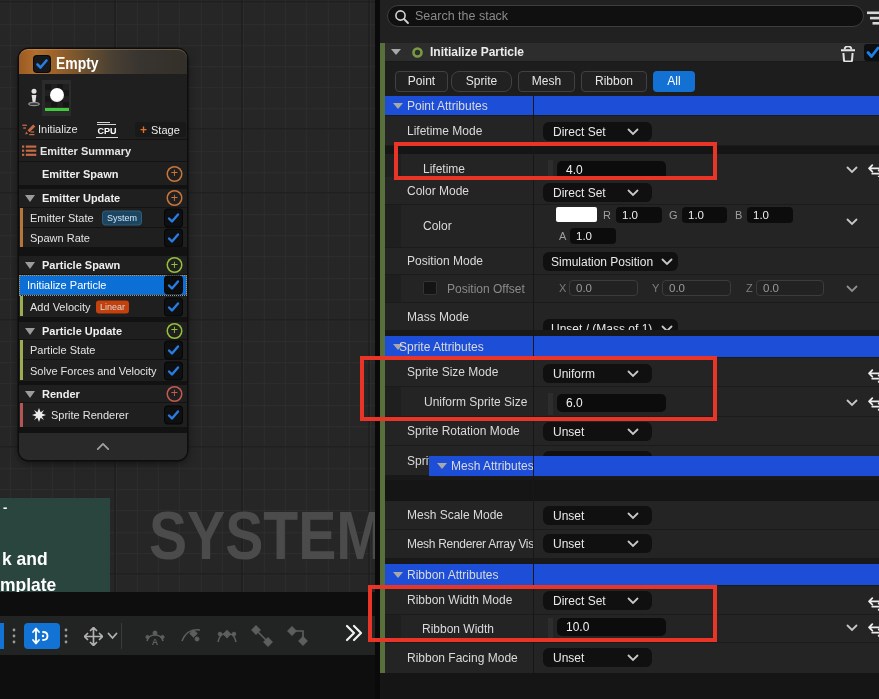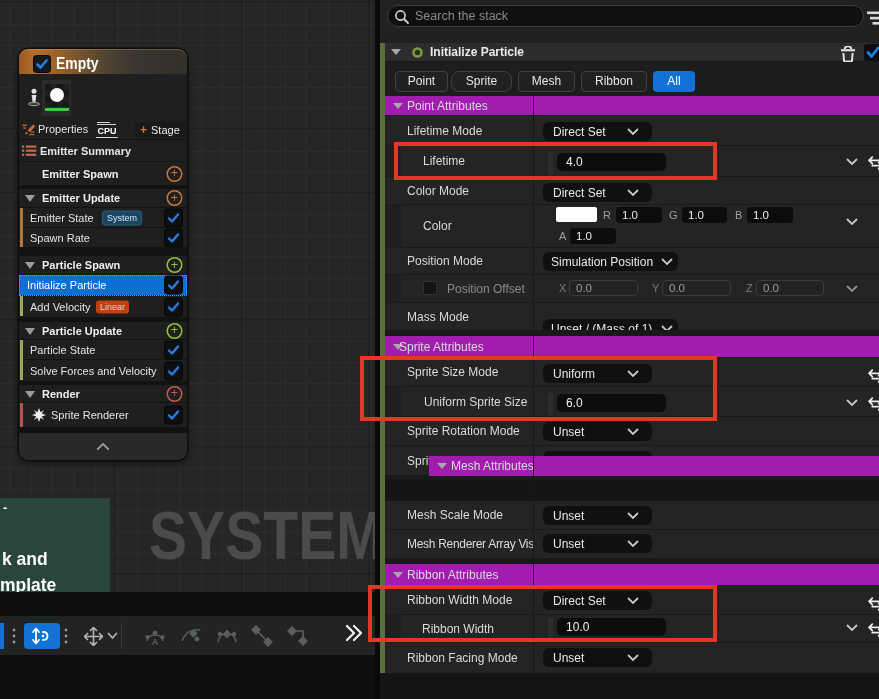--- a/index.html
+++ b/index.html
@@ -25,21 +25,21 @@
 .tri{position:absolute;width:0;height:0;border-left:5.5px solid transparent;border-right:5.5px solid transparent;border-top:7px solid #9b9b9b;}
 .cb{position:absolute;right:5px;top:50%;transform:translateY(-50%);width:17px;height:17px;background:#0d0f11;border-radius:3px;box-shadow:0 0 0 1px #060606;}
 .strip{position:absolute;left:1px;width:3px;}
 .pcirc{position:absolute;right:6px;top:50%;transform:translateY(-50%);width:13px;height:13px;border-radius:50%;}
 .badge{position:absolute;top:50%;transform:translateY(-50%);font-size:9px;border-radius:3px;padding:1.5px 4px;}
 
 #panel{position:absolute;left:380px;top:0;width:499px;height:699px;background:#151515;}
 #searcharea{position:absolute;left:0;top:0;width:499px;height:43px;background:#212121;}
 #greenstrip{position:absolute;left:0;top:43px;width:5px;height:630px;background:#57703c;}
 .prow{position:absolute;left:5px;width:494px;background:#242424;border-bottom:1px solid #1b1b1b;box-sizing:border-box;}
-.phdr{background:#a21caf;}
+.phdr{background:#1d4ed8;}
 .plbl{position:absolute;top:50%;transform:translateY(-50%);font-size:12px;color:#dadada;white-space:nowrap;}
 .ptri{position:absolute;width:0;height:0;border-left:5px solid transparent;border-right:5px solid transparent;border-top:6.5px solid #a8a8a8;top:50%;margin-top:-3px;}
 .dd{position:absolute;height:19px;background:#101011;border-radius:6px;color:#e8e8e8;font-size:12px;}
 .dd .dtxt{position:absolute;left:10px;top:2.5px;white-space:nowrap;}
 .dd svg{position:absolute;top:6px;}
 .inp{position:absolute;height:18px;background:#0c0c0c;border-radius:5px;color:#f0f0f0;font-size:12px;}
 .inp span{position:absolute;left:9px;top:2px;}
 .minp{position:absolute;height:16px;background:#0c0c0c;border-radius:4px;color:#ececec;font-size:11.5px;}
 .minp span{position:absolute;left:6px;top:1.5px;}
 .ginp{position:absolute;height:16px;background:#222;border:1px solid #3c3c3c;border-radius:4px;color:#9a9a9a;font-size:11.5px;box-sizing:border-box;}
@@ -88,21 +88,21 @@
     <svg class="abs" style="left:3px;top:3px;" width="15" height="15" viewBox="0 0 15 15">
           <g fill="#c46a45">
       <path d="M5.5 8.2 L11.2 2.5 L13.3 4.6 L7.6 10.3 Z"></path>
       <path d="M3.2 12.6 L4.1 9.6 L6.2 11.7 Z"></path>
       <rect x="0.3" y="2.6" width="4.6" height="1.3"></rect>
             <rect x="1.2" y="5.4" width="2.8" height="1.3"></rect>
       <rect x="8.6" y="9.4" width="3.6" height="1.2"></rect>
             <rect x="7.2" y="12" width="5.2" height="1.2"></rect>
     </g>
         </svg>
-    <div class="lbl" style="left:19px;">Properties</div>
+    <div class="lbl" style="left:19px;">Initialize</div>
     <div class="abs" style="left:77px;top:3px;width:22px;height:15px;color:#fff;font-size:9px;font-weight:bold;text-align:center;border-bottom:1px solid #d5d5d5;">
       <div style="position:absolute;left:1px;top:0px;width:13px;border-top:1px solid #d5d5d5;"></div>
       <div style="position:absolute;left:1px;top:2px;width:19px;border-top:1px solid #d5d5d5;"></div>
       <div style="position:absolute;left:0px;top:4px;width:22px;">CPU</div>
     </div>
     <div class="abs" style="left:116px;top:3px;width:51px;height:15px;background:#191919;border-radius:3px;">
       <span style="position:absolute;left:5px;top:1px;color:#e0712a;font-weight:bold;font-size:12px;">+</span>
       <span style="position:absolute;left:16px;top:2px;color:#ececec;font-size:11px;">Stage</span>
     </div>
   </div>
@@ -272,21 +272,21 @@
       </div>
   <div class="prow" style="top:116px;height:30px;">
         <div class="plbl" style="left:22px;">Lifetime Mode</div>
         <div class="dd" style="left:158px;top:6px;width:109px;">
           <span class="dtxt">Direct Set</span>
           <svg style="left:84px;" width="12" height="8" viewBox="0 0 12 8">
             <path d="M1.5 1.5 L6 6 L10.5 1.5" stroke="#c8c8c8" stroke-width="1.8" fill="none" stroke-linecap="round"></path>
           </svg>
         </div>
       </div>
-  <div class="prow" style="top:146px;height:31px;">
+  <div class="prow" style="top:154px;height:31px;">
         <div class="abs" style="left:0;top:0;width:16px;height:100%;background:#1f1f1f;"></div>
         <div class="abs" style="left:163px;top:6px;width:5px;height:23px;background:#2d2d2d;"></div>
         <div class="plbl" style="left:38px;">Lifetime</div>
         <div class="inp" style="left:172px;top:7px;width:109px;">
           <span>4.0</span>
         </div>
         <svg class="vee" style="top:12px;" width="12" height="8" viewBox="0 0 12 8">
           <path d="M1.5 1.5 L6 6 L10.5 1.5" stroke="#c8c8c8" stroke-width="1.8" fill="none" stroke-linecap="round"></path>
         </svg>
         <svg class="swap" style="top:10px;" width="15" height="14" viewBox="0 0 14 13">

